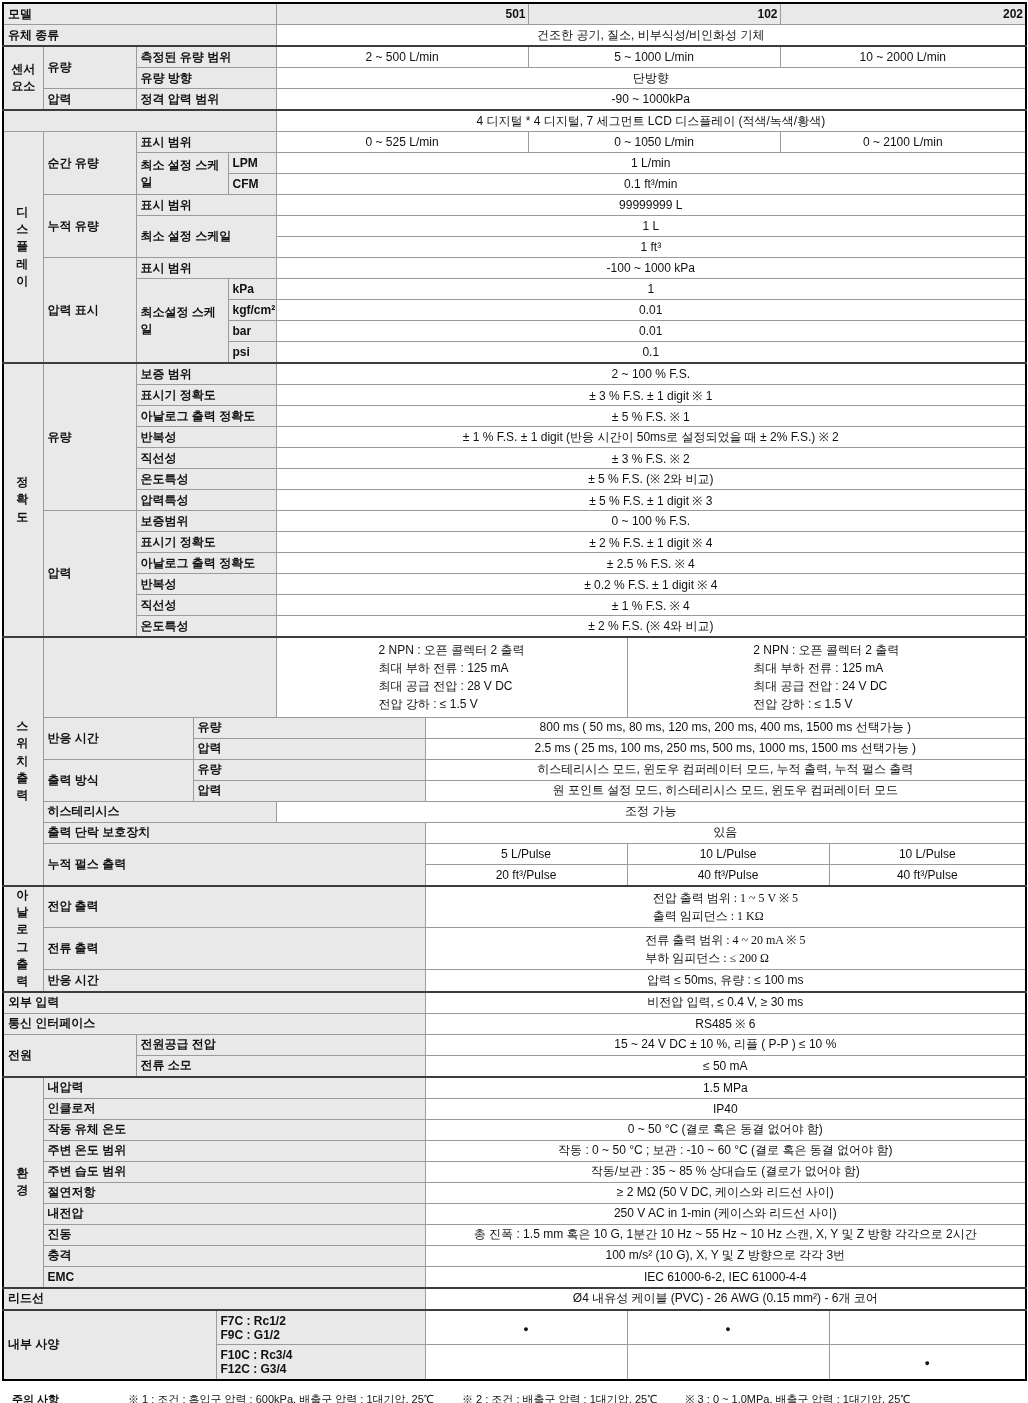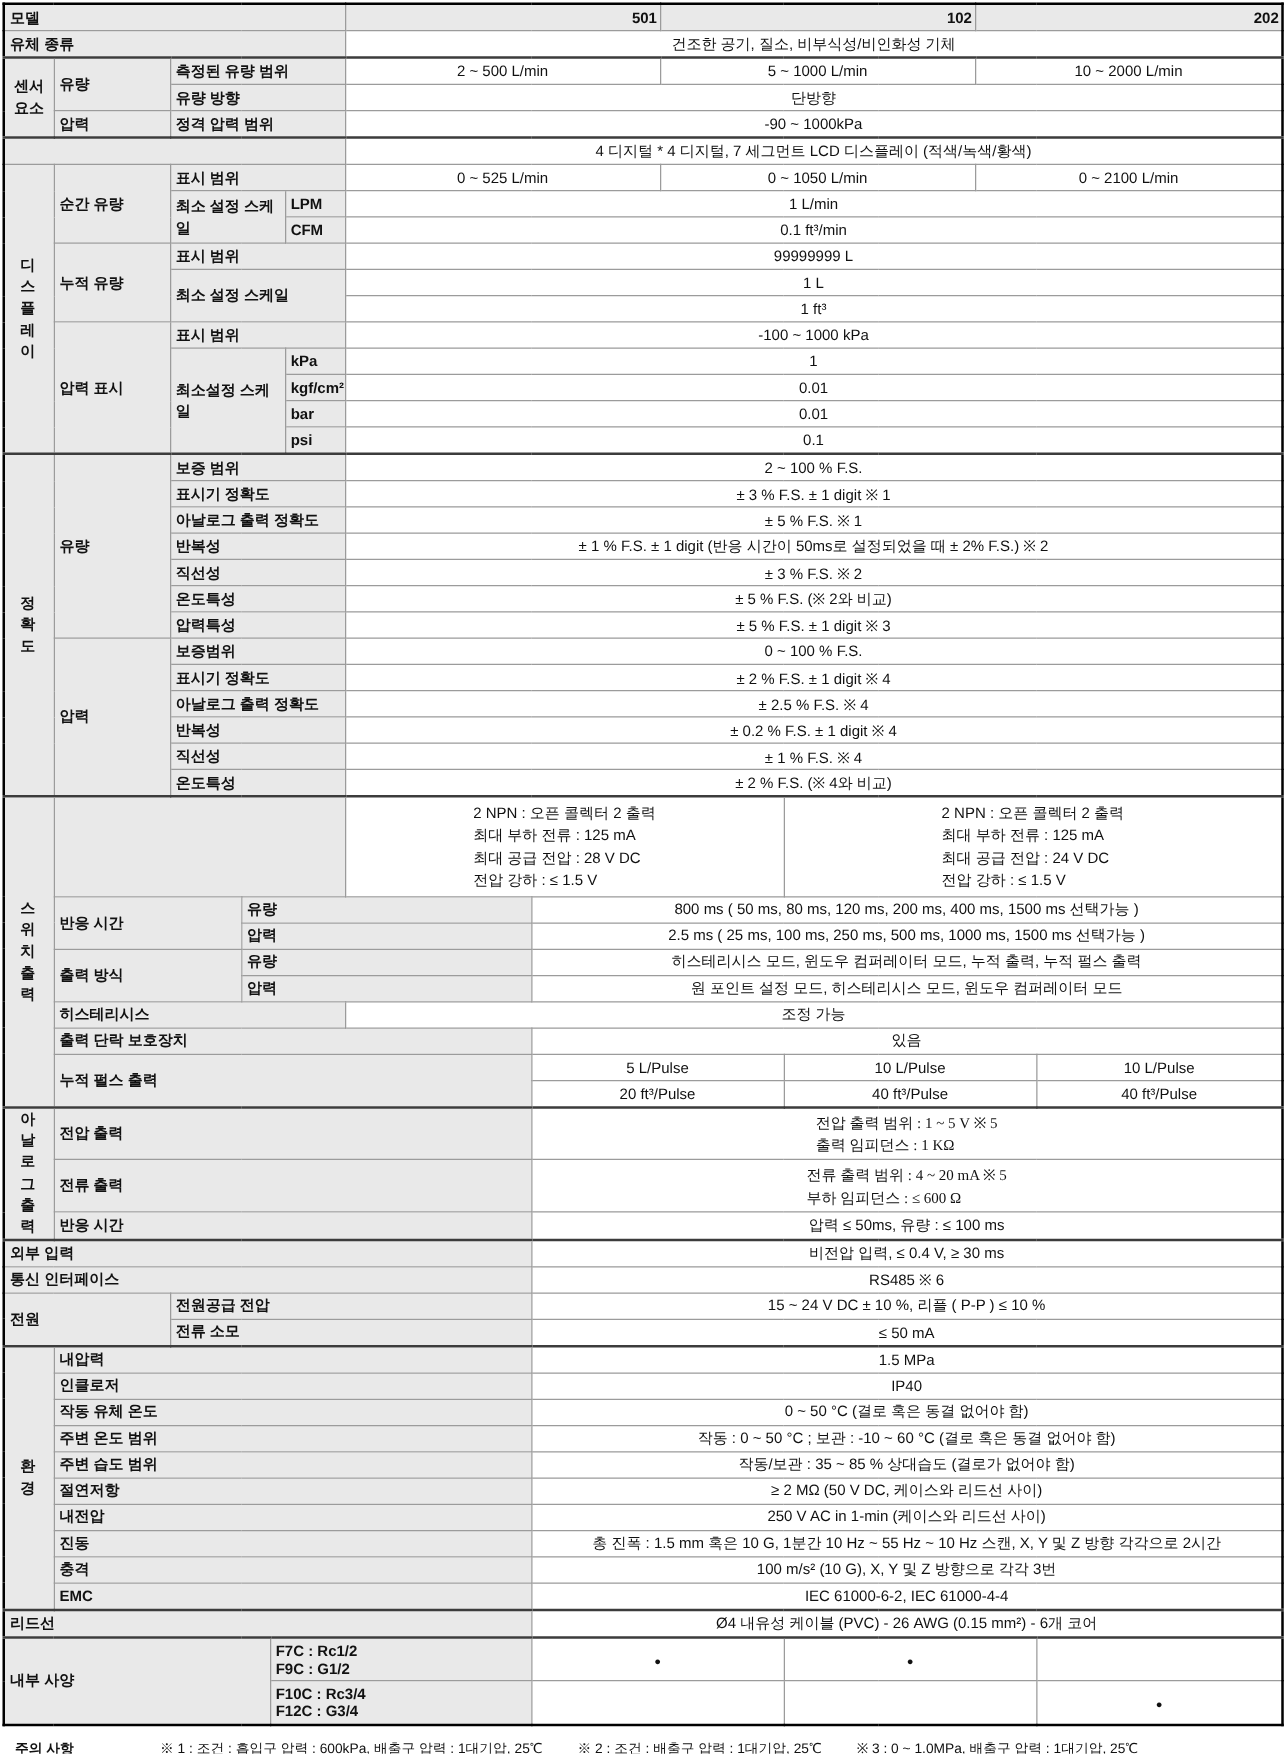--- a/index.html
+++ b/index.html
@@ -254,21 +254,21 @@
   <td class="lbl" colspan="6">전압 출력</td>
   <td class="val" colspan="6"><div class="blk">
     <div>전압 출력 범위 : 1 ~ 5 V ※ 5</div>
     <div>출력 임피던스 : 1 KΩ</div>
   </div></td>
 </tr>
 <tr class="rh-2l">
   <td class="lbl" colspan="6">전류 출력</td>
   <td class="val" colspan="6"><div class="blk">
     <div>전류 출력 범위 : 4 ~ 20 mA ※ 5</div>
-    <div>부하 임피던스 : ≤ 600 Ω</div>
+    <div>부하 임피던스 : ≤ 200 Ω</div>
   </div></td>
 </tr>
 <tr>
   <td class="lbl" colspan="6">반응 시간</td>
   <td class="val" colspan="6">압력 ≤ 50ms, 유량 : ≤ 100 ms</td>
 </tr>
 
 <tr class="sec">
   <td class="lbl" colspan="7">외부 입력</td>
   <td class="val" colspan="6">비전압 입력, ≤ 0.4 V, ≥ 30 ms</td>

